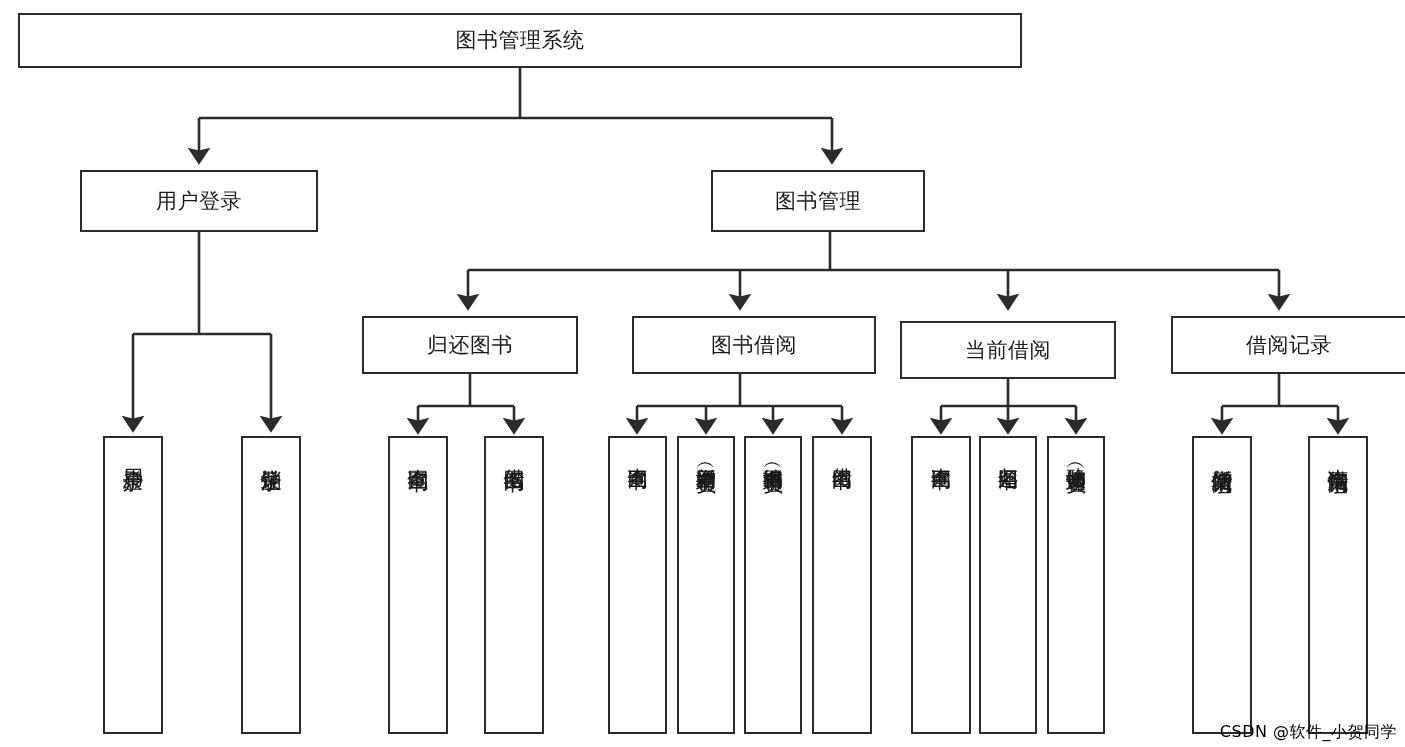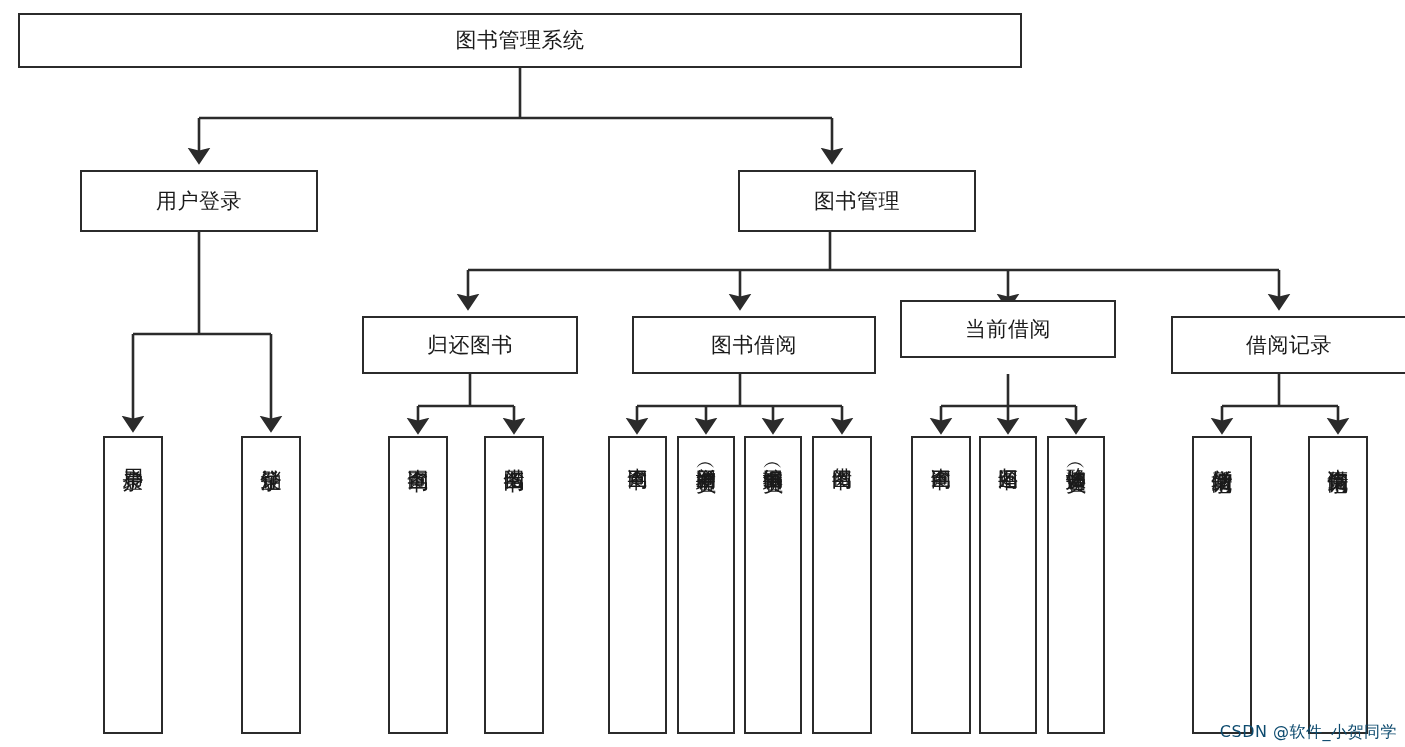--- a/index.html
+++ b/index.html
@@ -59,21 +59,21 @@
     letter-spacing: 1px;
   }
   .node.vert.narrow .label {
     font-size: 20px;
   }
   #watermark {
     position: absolute;
     right: 8px;
     bottom: 4px;
     font-size: 16px;
-    color: #0c4a6e;
+    color: #000000;
     z-index: 5;
     white-space: nowrap;
     letter-spacing: 0.5px;
   }
 </style>
 </head>
 <body>
 
 <div id="canvas">
 
@@ -127,31 +127,31 @@
     </g>
   </svg>
 
   <div class="node horiz" style="left:18px; top:13px; width:1004px; height:55px;">
     <span class="label">图书管理系统</span>
   </div>
 
   <div class="node horiz" style="left:80px; top:170px; width:238px; height:62px;">
     <span class="label">用户登录</span>
   </div>
-  <div class="node horiz" style="left:738px; top:170px; width:238px; height:62px;">
+  <div class="node horiz" style="left:711px; top:170px; width:214px; height:62px;">
     <span class="label">图书管理</span>
   </div>
 
   <div class="node horiz" style="left:362px; top:316px; width:216px; height:58px;">
     <span class="label">归还图书</span>
   </div>
   <div class="node horiz" style="left:632px; top:316px; width:244px; height:58px;">
     <span class="label">图书借阅</span>
   </div>
-  <div class="node horiz" style="left:900px; top:300px; width:216px; height:58px;">
+  <div class="node horiz" style="left:900px; top:321px; width:216px; height:58px;">
     <span class="label">当前借阅</span>
   </div>
   <div class="node horiz" style="left:1171px; top:316px; width:236px; height:58px;">
     <span class="label">借阅记录</span>
   </div>
 
   <div class="node vert" style="left:103px; top:436px; width:60px; height:298px;">
     <span class="label">用户登录</span>
   </div>
   <div class="node vert" style="left:241px; top:436px; width:60px; height:298px;">

